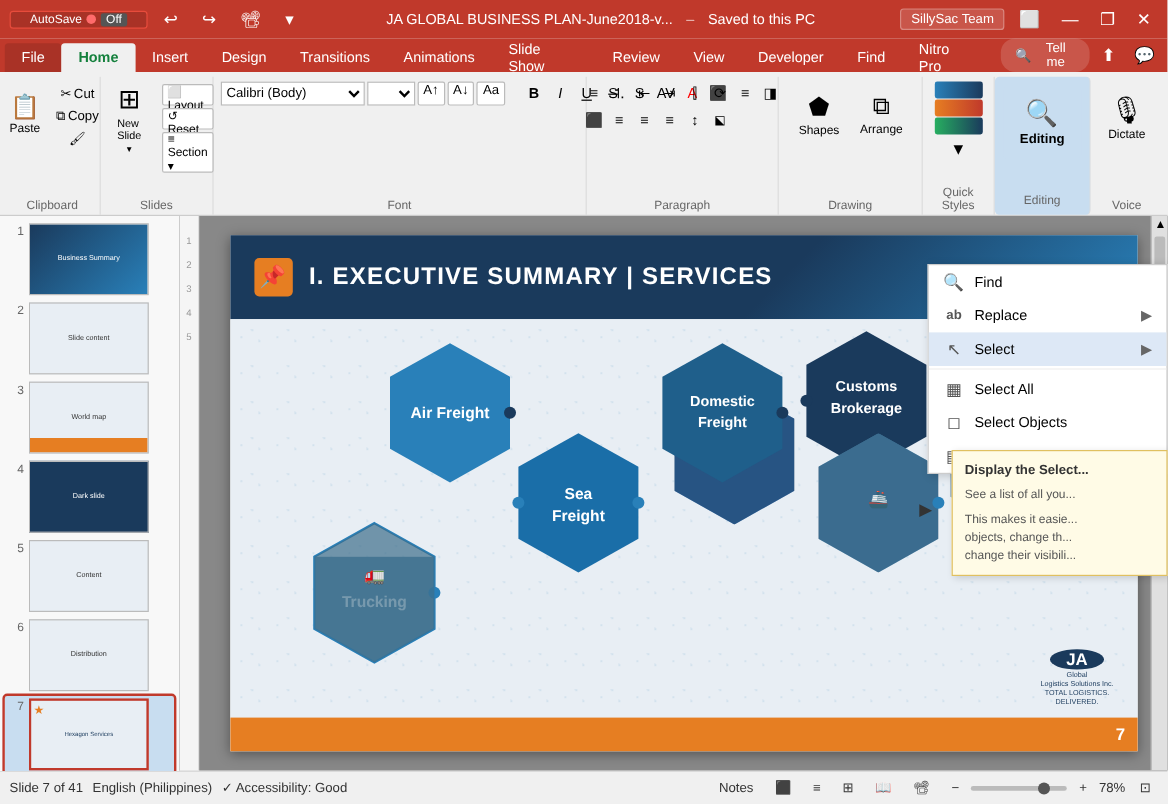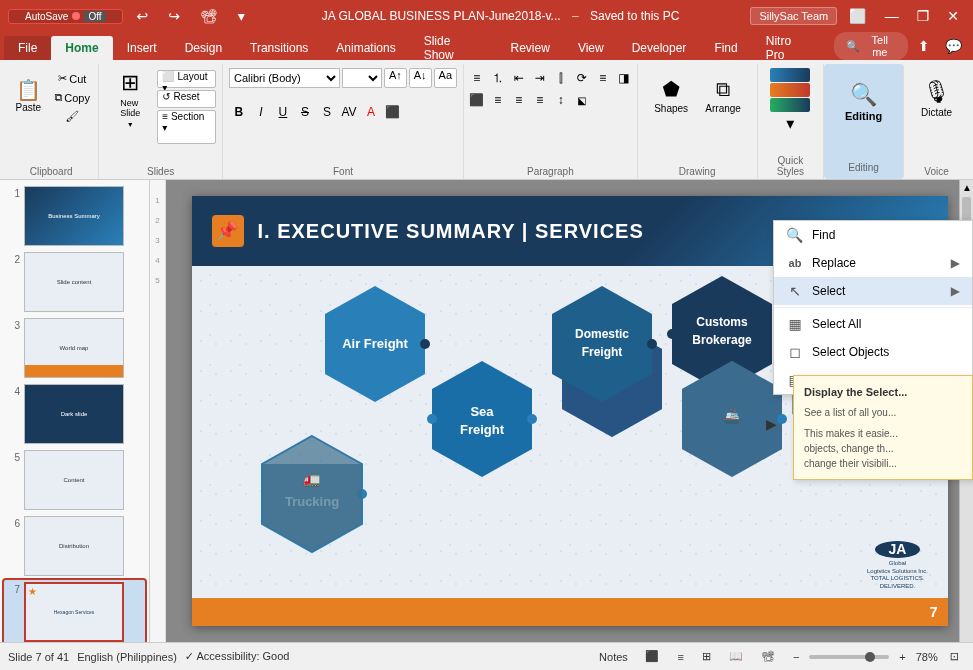--- a/index.html
+++ b/index.html
@@ -390,21 +390,21 @@
       <div style="display:flex;flex-direction:column;gap:2px;padding-top:4px;">
         <div class="small-btn" style="height:18px;font-size:10px;">⬜ Layout ▾</div>
         <div class="small-btn" style="height:18px;font-size:10px;">↺ Reset</div>
         <div class="small-btn" style="height:34px;font-size:10px;">≡ Section ▾</div>
       </div>
     </div>
     <div class="ribbon-group-label">Slides</div>
   </div>
 
   <div class="ribbon-group" style="min-width:200px;">
-    <div style="display:flex;flex-direction:column;gap:14px;padding-top:4px;width:100%;">
+    <div style="display:flex;flex-direction:row;gap:14px;padding-top:4px;width:100%;">
       <div style="display:flex;gap:2px;align-items:center;">
         <select class="font-select" style="width:120px;">
           <option>Calibri (Body)</option>
         </select>
         <select class="font-size-select">
           <option>24</option>
         </select>
         <div class="small-btn">A↑</div>
         <div class="small-btn">A↓</div>
         <div class="small-btn">Aa</div>

